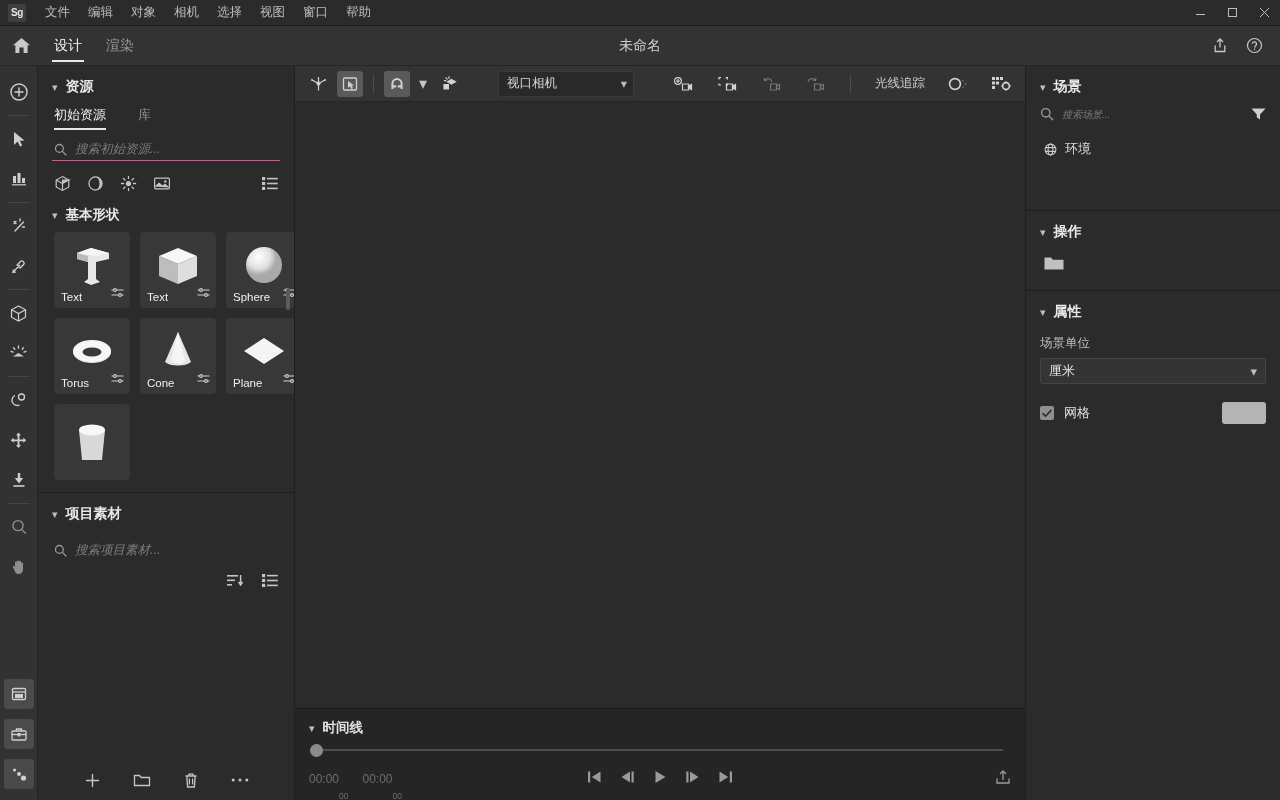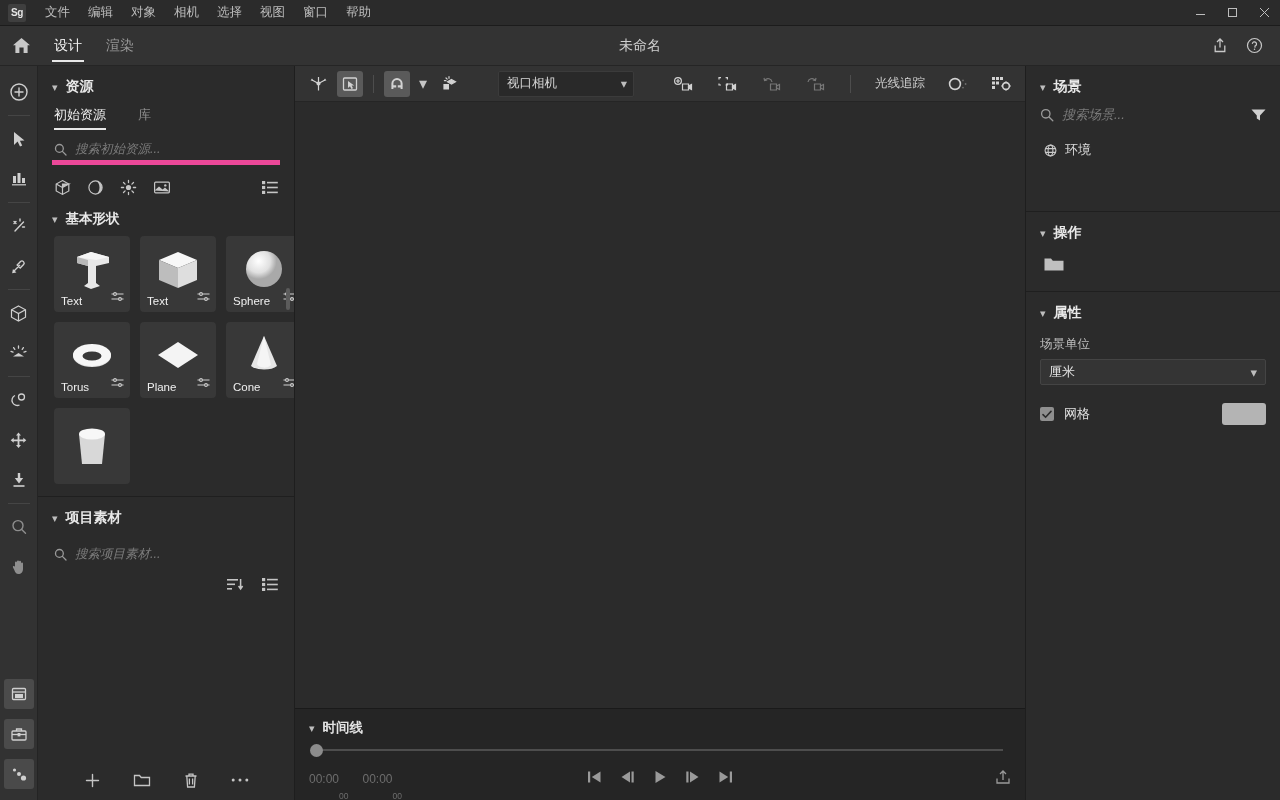--- a/index.html
+++ b/index.html
@@ -83,21 +83,21 @@
   .chev { color: #bdbdbd; font-size: 11px; line-height: 1; }
   .panel-title { font-size: 14px; font-weight: bold; color: #e8e8e8; }
   .subtabs { display: flex; gap: 32px; padding: 2px 16px 0 16px; align-items: flex-end; }
   .subtab { font-size: 13px; color: #8f8f8f; padding-bottom: 6px; position: relative; }
   .subtab.active { color: #efefef; }
   .subtab.active::after {
     content: ""; position: absolute; left: 0; right: 0; bottom: 0; height: 2px; background: #e8e8e8;
   }
   .search-row {
     display: flex; align-items: center; gap: 8px; margin: 8px 14px 4px 14px;
-    padding: 4px 2px; border-bottom: 5px solid #ec4899;
+    padding: 4px 2px; border-bottom: 1px solid #ec4899;
   }
   .search-row input {
     flex: 1 1 auto; background: transparent; border: 0; outline: none;
     color: #d6d6d6; font-size: 12.5px; font-family: inherit; font-style: italic;
   }
   .search-row input::placeholder { color: #7c7c7c; font-style: italic; }
   .filter-row {
     display: flex; align-items: center; gap: 16px; padding: 10px 16px 8px 16px;
   }
   .filter-row .spacer { flex: 1 1 auto; }
@@ -178,21 +178,21 @@
     border-left: 1px solid #1e1e1e;
   }
   .r-section { border-bottom: 1px solid #1f1f1f; }
   .r-head { display: flex; align-items: center; gap: 8px; padding: 12px 14px 6px 14px; }
   .r-title { font-size: 14px; font-weight: bold; color: #e8e8e8; }
   .scene-search {
     display: flex; align-items: center; gap: 8px; margin: 2px 14px 6px 14px; padding: 3px 0;
   }
   .scene-search input {
     flex: 1 1 auto; background: transparent; border: 0; outline: none;
-    color: #d6d6d6; font-size: 13px; font-style: italic; font-family: inherit;
+    color: #d6d6d6; font-size: 10px; font-style: italic; font-family: inherit;
   }
   .scene-search input::placeholder { color: #7c7c7c; font-style: italic; }
   .scene-list { padding: 6px 0 14px 0; min-height: 80px; }
   .scene-item { display: flex; align-items: center; gap: 8px; padding: 4px 4px 4px 18px; font-size: 13px; color: #dcdcdc; }
   .actions-body { padding: 8px 14px 18px 18px; display: flex; align-items: center; gap: 14px; }
   .prop-body { padding: 8px 14px 14px 14px; }
   .prop-label { font-size: 12.5px; color: #bdbdbd; margin-bottom: 6px; }
   .prop-select {
     height: 26px; background: #343434; border: 1px solid #444; border-radius: 2px;
     display: flex; align-items: center; padding: 0 8px; font-size: 13px; color: #e4e4e4;
@@ -522,41 +522,41 @@
               <path d="M0.5 2 H12.5 M0.5 7 H12.5"></path>
                 <circle cx="4" cy="2" r="1.4" fill="#383838"></circle>
                 <circle cx="9" cy="7" r="1.4" fill="#383838"></circle>
             </svg>
           </span>
         </div>
 
         <div class="tile">
           <div class="thumb">
             <svg width="46" height="44" viewBox="0 0 46 44">
-              <path d="M23 8 L43 21 L23 34 L3 21 Z" fill="#f4f4f4"></path>
-            </svg>
-          </div>
-          <span class="tlabel">Plane</span>
+              <path d="M23 2 L36 32 A15 7 0 0 1 10 32 Z" fill="#e6e6e6"></path>
+              <path d="M23 2 L30 31 A8 6 0 0 1 16 30 Z" fill="#f5f5f5"></path>
+            </svg>
+          </div>
+          <span class="tlabel">Cone</span>
           <span class="tcfg">
             <svg width="13" height="9" viewBox="0 0 13 9" fill="none" stroke="currentColor" stroke-width="1.1">
               <path d="M0.5 2 H12.5 M0.5 7 H12.5"></path>
                 <circle cx="4" cy="2" r="1.4" fill="#383838"></circle>
                 <circle cx="9" cy="7" r="1.4" fill="#383838"></circle>
             </svg>
           </span>
         </div>
 
         <div class="tile">
           <div class="thumb">
             <svg width="46" height="44" viewBox="0 0 46 44">
-              <path d="M23 2 L36 32 A15 7 0 0 1 10 32 Z" fill="#e6e6e6"></path>
-              <path d="M23 2 L30 31 A8 6 0 0 1 16 30 Z" fill="#f5f5f5"></path>
-            </svg>
-          </div>
-          <span class="tlabel">Cone</span>
+              <path d="M23 8 L43 21 L23 34 L3 21 Z" fill="#f4f4f4"></path>
+            </svg>
+          </div>
+          <span class="tlabel">Plane</span>
           <span class="tcfg">
             <svg width="13" height="9" viewBox="0 0 13 9" fill="none" stroke="currentColor" stroke-width="1.1">
               <path d="M0.5 2 H12.5 M0.5 7 H12.5"></path>
                 <circle cx="4" cy="2" r="1.4" fill="#383838"></circle>
                 <circle cx="9" cy="7" r="1.4" fill="#383838"></circle>
             </svg>
           </span>
         </div>
 
         <div class="tile">

